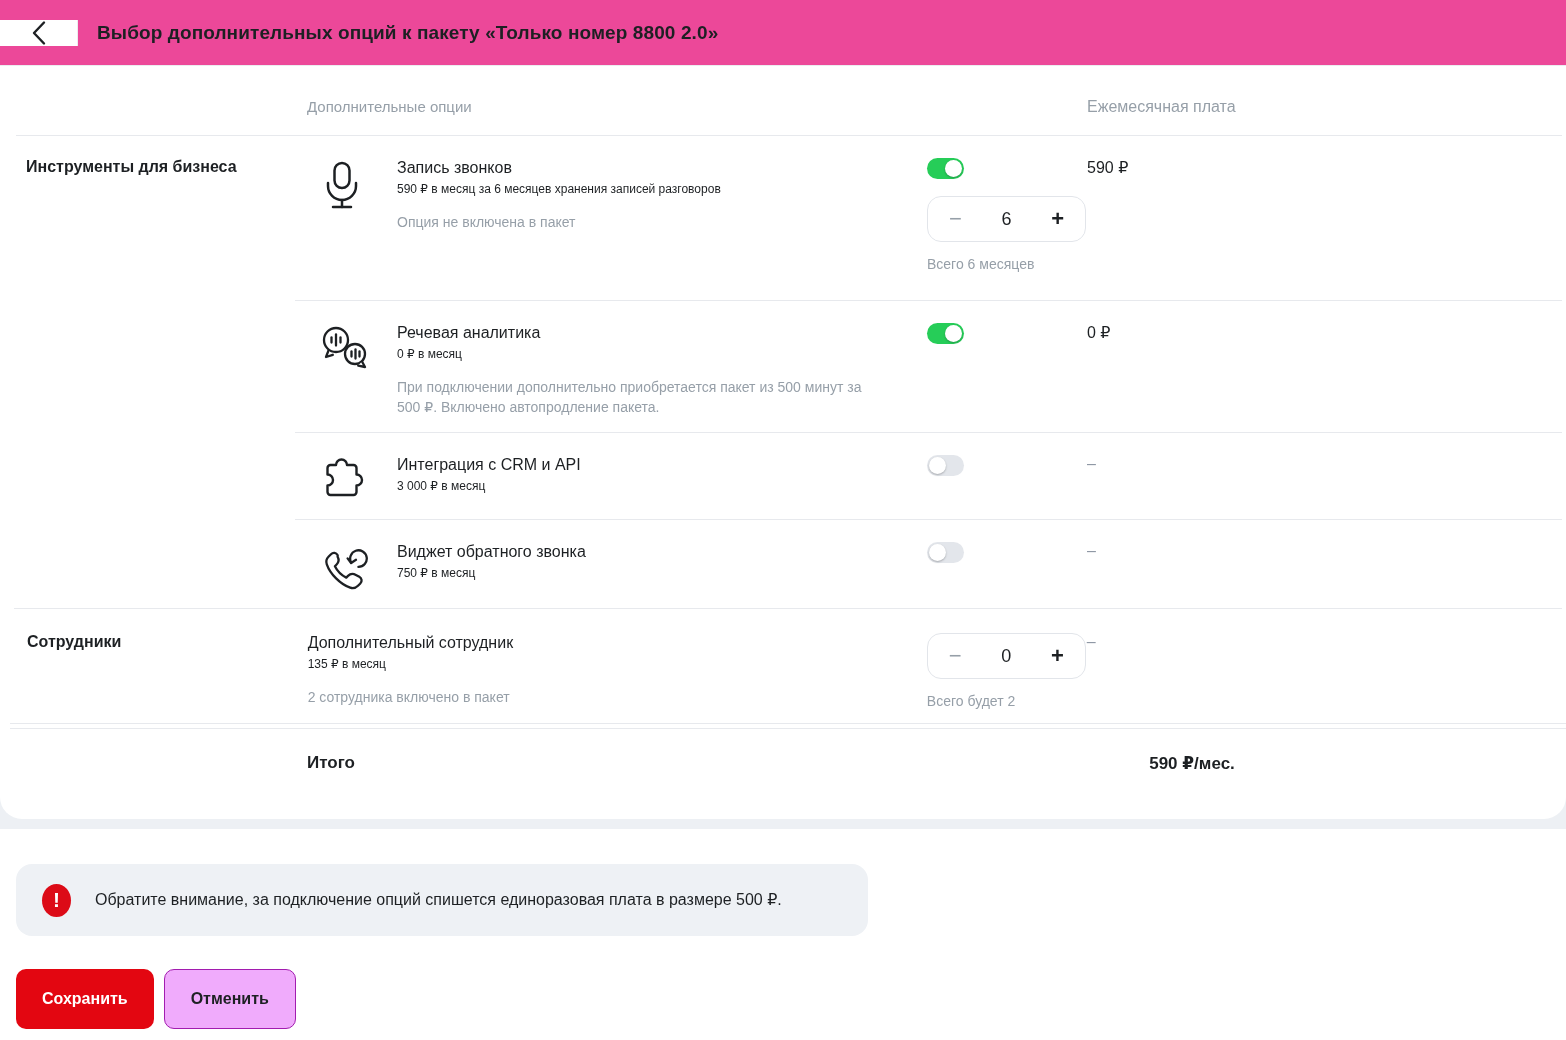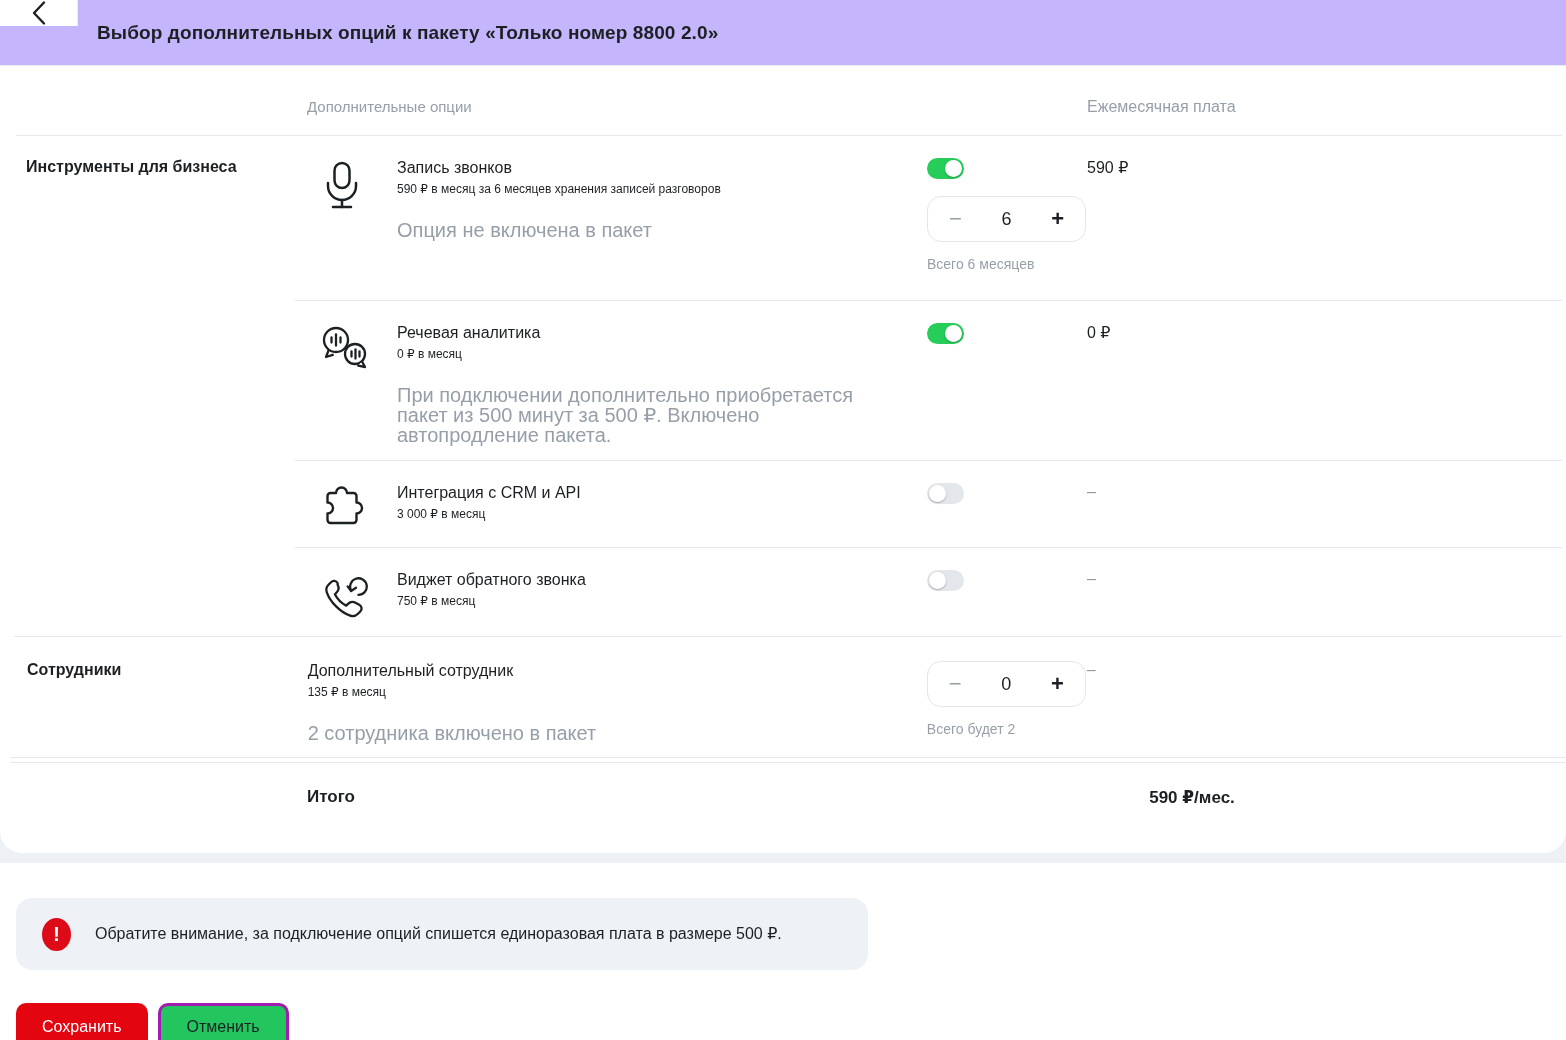--- a/index.html
+++ b/index.html
@@ -16,21 +16,21 @@
   html,body{background:#fff}
   body{
     width:1566px;min-height:1040px;
     font-family:"Liberation Sans","DejaVu Sans",sans-serif;
     color:var(--text-primary);
     overflow-x:hidden;
   }
   button{font-family:inherit;background:none;border:none;cursor:pointer;color:inherit}
 
   
-  .topbar{height:66px;display:flex;align-items:flex-start;border-bottom:1px solid #EBECEF;background:#c4b5fd}
+  .topbar{height:66px;display:flex;align-items:center;border-bottom:1px solid #EBECEF;background:#ec4899}
   .back-btn{width:78px;display:flex;align-items:center;justify-content:center;border-right:1px solid #EBECEF;background:#fff}
   .page-title{font-size:19px;font-weight:700;align-self:center;margin-left:19px;letter-spacing:.1px}
 
   
   .card-wrap{background:var(--band);padding-bottom:10px}
   .card{background:#fff;border-radius:0 0 22px 22px;overflow:hidden}
 
   
   .cols{display:flex}
   .c-section{width:307px;padding-left:26px}
@@ -47,21 +47,21 @@
   .div-section{margin:0 4px 0 14px}
   .div-total{margin-left:10px}
   .div-gap{height:4px;background:#fff}
 
   .row{display:flex;align-items:flex-start}
   .section-label{font-size:16px;font-weight:700}
   .icon-box{width:90px;flex:0 0 auto;padding-top:2px;padding-left:13px}
   .opt-title{font-size:16px;font-weight:400;line-height:20px}
   .opt-desc{font-size:12px;line-height:22px;max-width:350px}
   .opt-desc.wide{max-width:520px}
-  .opt-note{font-size:20px;line-height:20px;color:var(--text-secondary);margin-top:20px;max-width:478px}
+  .opt-note{font-size:14px;line-height:20px;color:var(--text-secondary);margin-top:12px;max-width:478px}
 
   
   .toggle{width:37px;height:21px;border-radius:11px;background:#E3E6EB;position:relative;display:inline-block;vertical-align:top}
   .toggle .knob{position:absolute;top:2px;left:2px;width:17px;height:17px;border-radius:50%;background:#fff;box-shadow:0 1px 2px rgba(29,32,35,.3);transition:left .15s}
   .toggle.on{background:var(--accent-green)}
   .toggle.on .knob{left:18px}
 
   
   .stepper{width:159px;height:46px;border:1px solid #E2E5EA;border-radius:14px;display:flex;align-items:center;justify-content:space-between;padding:0 17px;background:#fff}
   .stepper.mt{margin-top:17px}
@@ -81,23 +81,23 @@
   .total-value{font-size:17px;font-weight:700;text-align:center}
   .fee-dash{color:#8C96A3}
 
   
   .notice{margin:35px 0 0 16px;width:852px;min-height:72px;background:var(--notice-bg);border-radius:16px;display:flex;align-items:center;gap:24px;padding:14px 26px}
   .excl-icon{flex:0 0 auto;width:29px;height:33px;border-radius:50%;background:var(--notice-red);color:#fff;font-size:21px;font-weight:700;display:flex;align-items:center;justify-content:center}
   .notice-text{font-size:16px;line-height:22px}
 
   
   .actions{margin:33px 0 0 16px;display:flex;gap:10px}
-  .btn{height:48px;border-radius:10px;font-size:16px;font-weight:400;padding:8px 26px}
+  .btn{height:60px;border-radius:10px;font-size:16px;font-weight:700;padding:8px 26px}
   .btn-save{background:var(--brand-red);color:#fff}
-  .btn-cancel{background:#22c55e;border:3px solid #a21caf;color:var(--text-primary)}
+  .btn-cancel{background:#f0abfc;border:1px solid #a21caf;color:var(--text-primary)}
 
   svg.ic{display:block;stroke:var(--text-primary);fill:none;stroke-width:2.5;stroke-linecap:round;stroke-linejoin:round}
 </style>
 </head>
 <body>
 
 <header class="topbar">
   <button class="back-btn">
     <svg class="ic" width="16" height="26" viewBox="0 0 16 26" style="stroke-width:2.4">
       <polyline points="13,2.5 3,13 13,23.5"></polyline>

